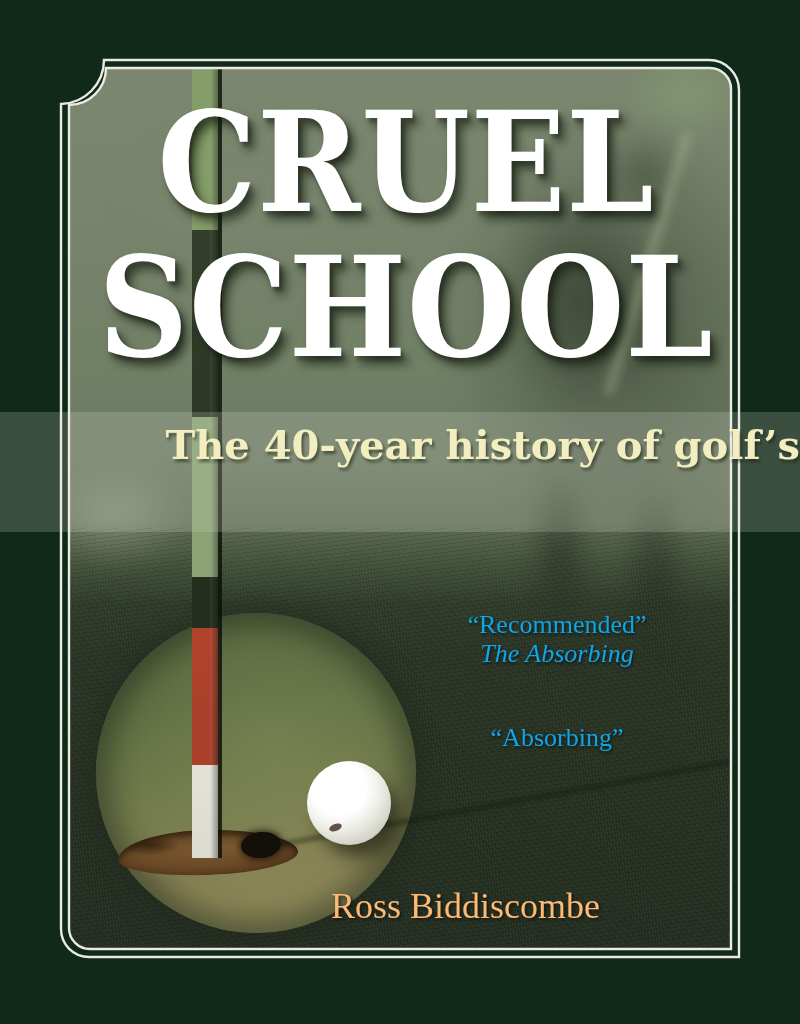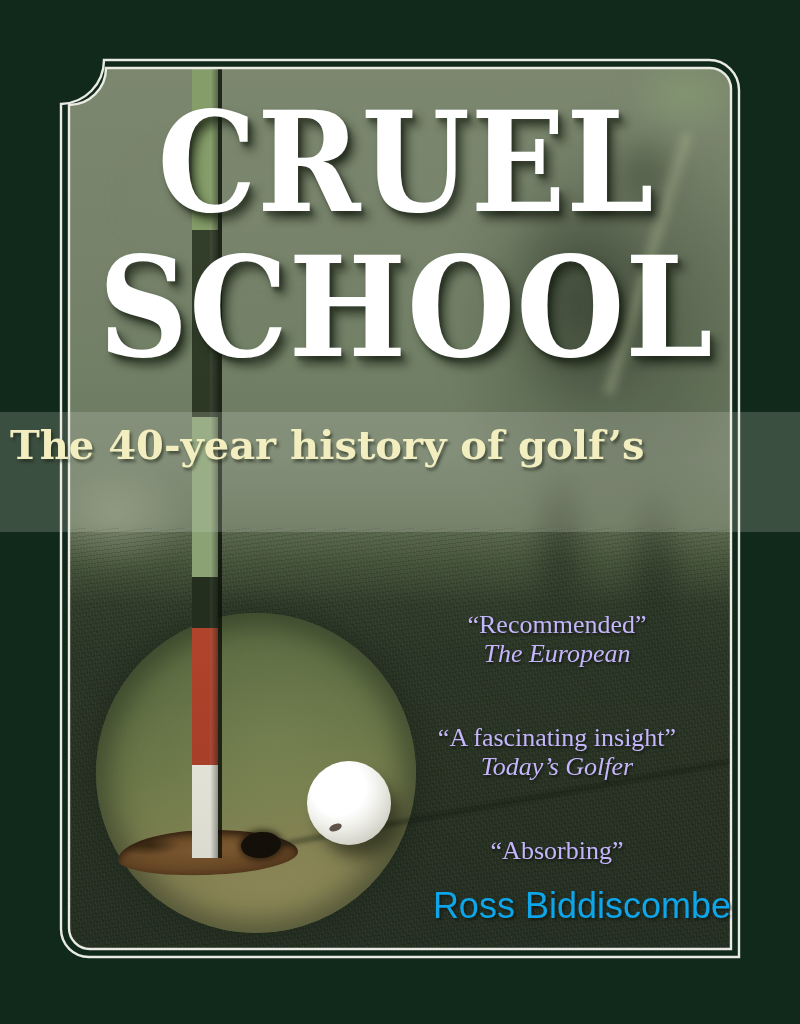--- a/index.html
+++ b/index.html
@@ -74,31 +74,31 @@
     background:rgba(210,216,202,.22);}
 
   
   .frame-svg{left:0;top:0;}
 
   
   .title{left:6px;top:90px;width:800px;text-align:center;
     font-family:"DejaVu Serif",serif;font-weight:bold;font-size:138px;line-height:145px;
     color:#ffffff;transform:scaleX(0.9);letter-spacing:1px;
     text-shadow:7px 8px 10px rgba(18,26,14,.65), 3px 4px 4px rgba(18,26,14,.4);}
-  .subtitle{left:10px;top:420px;width:790px;text-align:left;
+  .subtitle{left:10px;top:420px;width:790px;text-align:right;
     font-family:"DejaVu Serif",serif;font-weight:bold;font-size:40px;line-height:50px;
     color:#f2eec0;text-shadow:2px 3px 3px rgba(25,32,18,.55);}
   .quotes{left:357px;top:610px;width:400px;text-align:center;
     font-family:"Liberation Serif",serif;font-size:26px;line-height:29px;
-    color:#c4b5fd;text-shadow:1px 2px 3px rgba(8,12,6,.7);}
+    color:#0ea5e9;text-shadow:1px 2px 3px rgba(8,12,6,.7);}
   .quote-group{margin-bottom:26px;padding-bottom:29px;}
   .quote-source{font-style:italic;}
-  .author{left:331px;top:886px;width:400px;text-align:right;
-    font-family:Liberation Sans, sans-serif;font-size:36px;line-height:40px;
-    color:#0ea5e9;text-shadow:2px 2px 3px rgba(10,14,8,.6);}
+  .author{left:331px;top:886px;width:400px;text-align:left;
+    font-family:Liberation Serif, serif;font-size:36px;line-height:40px;
+    color:#fdba74;text-shadow:2px 2px 3px rgba(10,14,8,.6);}
 </style>
 </head>
 <body>
 
 <div class="abs photo-clip">
   <div class="abs photo-base"></div>
   <div class="abs photo-blobs"></div>
   <div class="abs club-shaft"></div>
   <div class="abs grass-texture"></div>
 
@@ -129,24 +129,20 @@
   <div>SCHOOL</div>
 </div>
 
 <div class="abs subtitle">
   <div>The 40-year history of golf’s</div>
 </div>
 
 <div class="abs quotes">
   <div class="quote-group">
     <div>“Recommended”</div>
-    <div class="quote-source">The European</div>
-  </div>
-  <div class="quote-group">
-    <div>“A fascinating insight”</div>
-    <div class="quote-source">Today’s Golfer</div>
+    <div class="quote-source">The Absorbing</div>
   </div>
   <div class="quote-group">
     <div>“Absorbing”</div>
   </div>
 </div>
 
 <div class="abs author">Ross Biddiscombe</div>
 
 </body></html>

